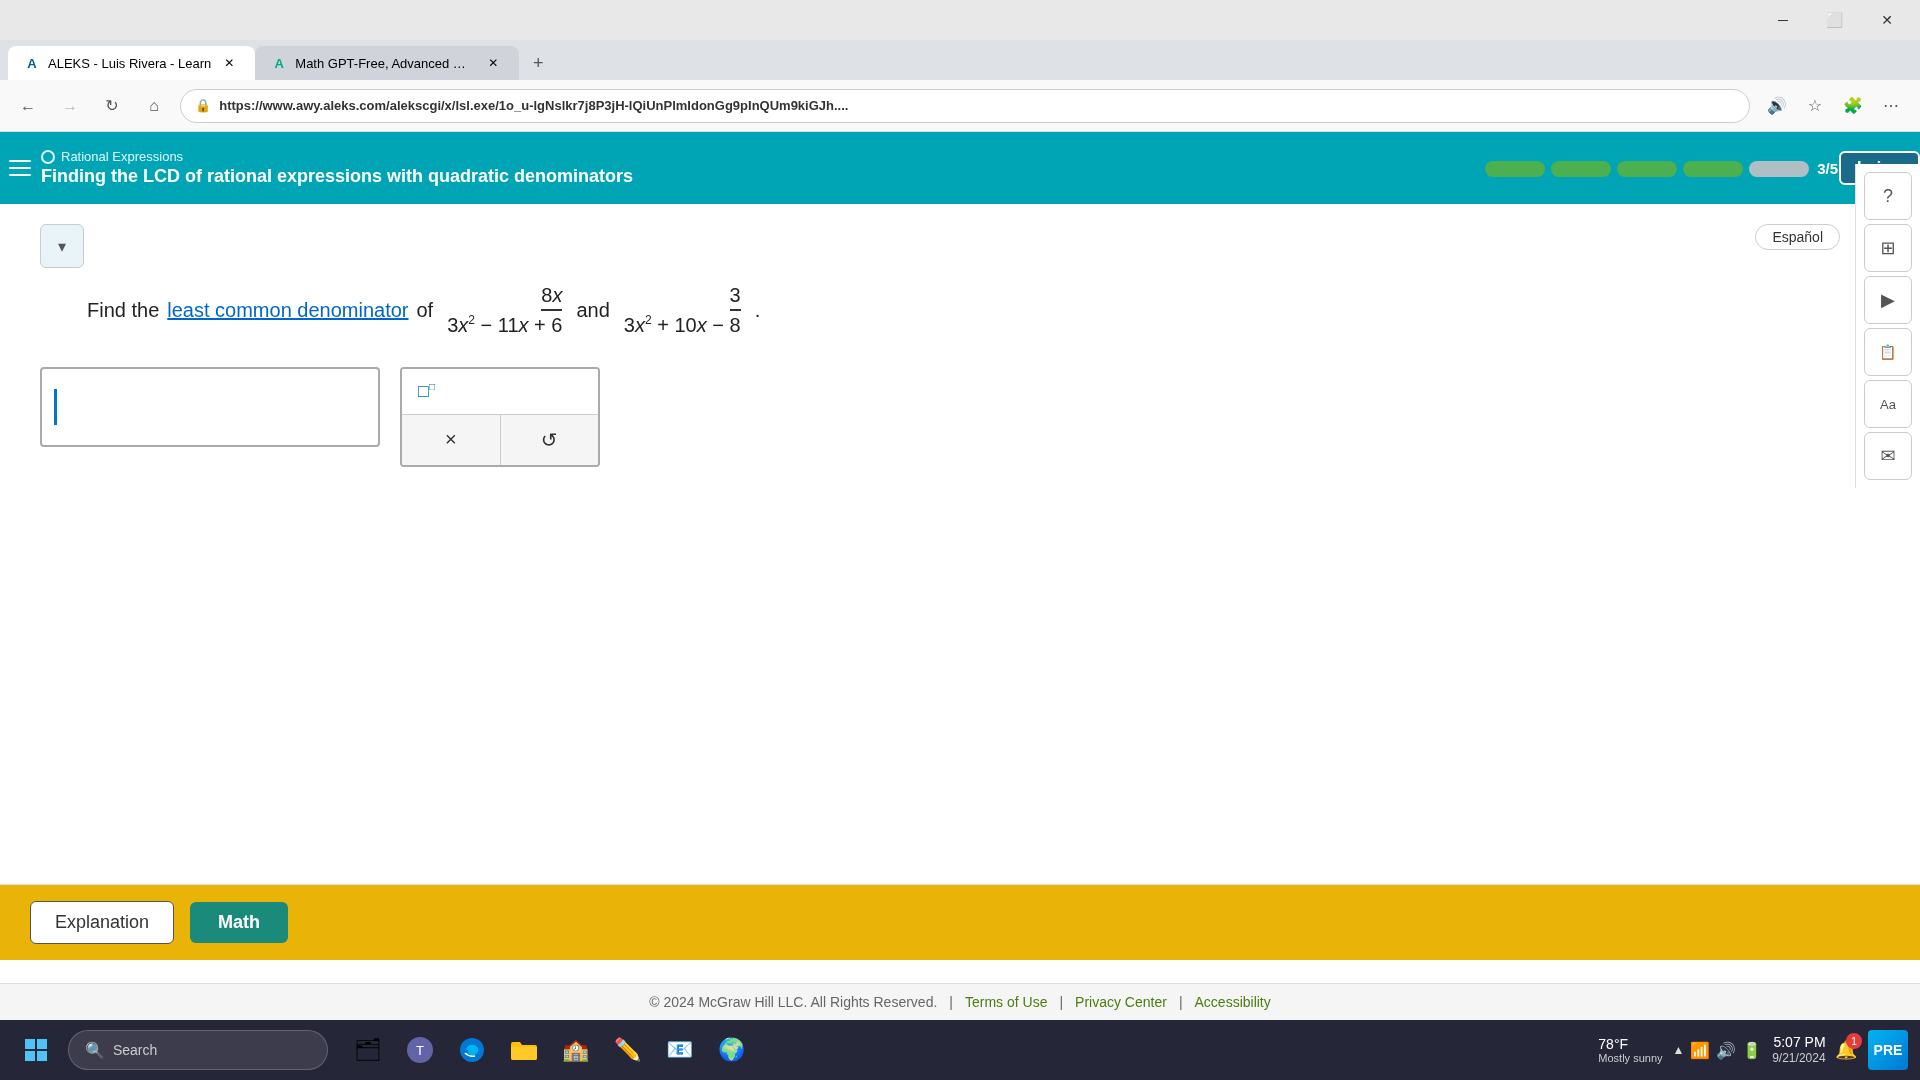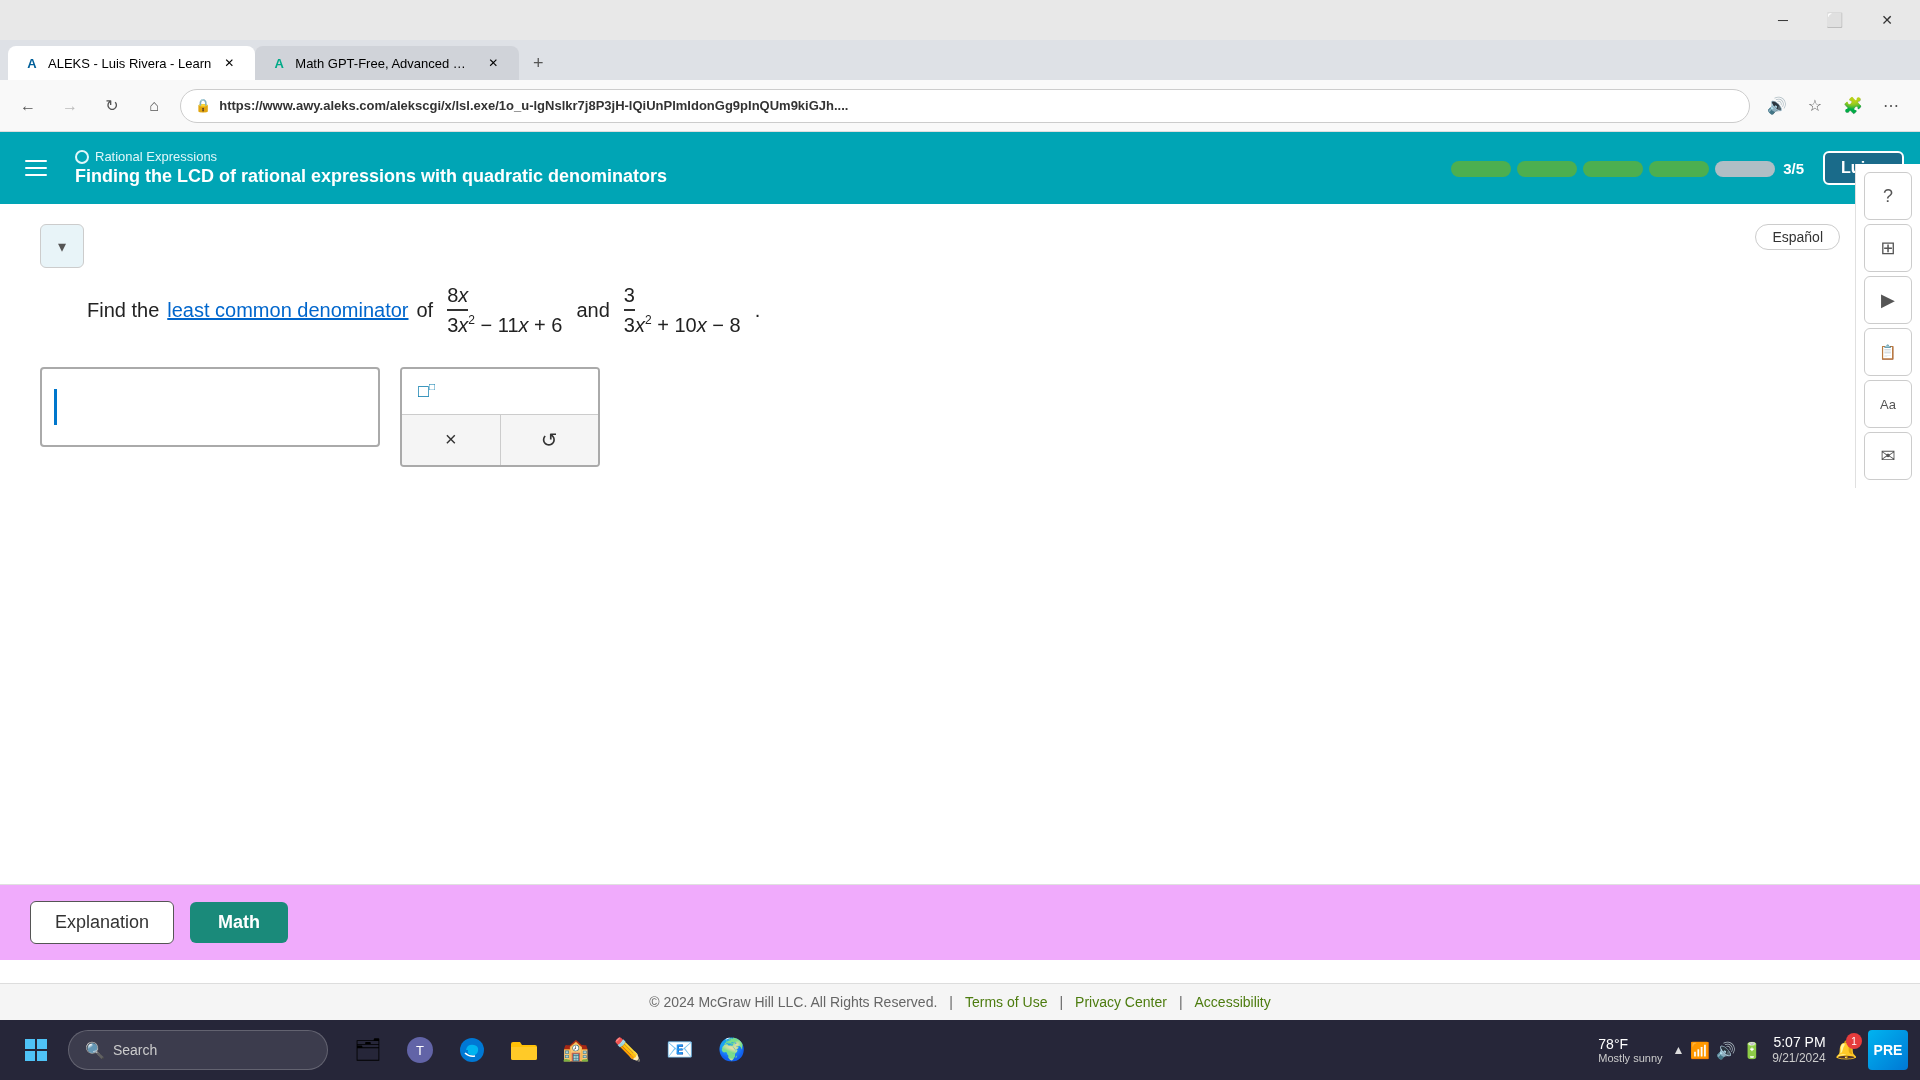--- a/index.html
+++ b/index.html
@@ -20,21 +20,21 @@
     .tab-close { width: 20px; height: 20px; display: flex; align-items: center; justify-content: center; border-radius: 50%; font-size: 12px; }
     .new-tab { width: 34px; height: 34px; display: flex; align-items: center; justify-content: center; font-size: 18px; color: #555; cursor: pointer; }
 
     .address-bar { background: #f9f9f9; height: 52px; display: flex; align-items: center; padding: 0 12px; gap: 10px; border-bottom: 1px solid #ddd; }
     .nav-btn { width: 32px; height: 32px; display: flex; align-items: center; justify-content: center; font-size: 16px; color: #555; cursor: pointer; border-radius: 50%; }
     .url-box { flex: 1; height: 34px; background: #fff; border: 1px solid #ccc; border-radius: 20px; display: flex; align-items: center; padding: 0 14px; font-size: 13px; color: #333; }
     .toolbar-icons { display: flex; gap: 4px; }
     .toolbar-icon { width: 34px; height: 34px; display: flex; align-items: center; justify-content: center; font-size: 16px; color: #555; cursor: pointer; border-radius: 50%; }
 
     
-    .aleks-header { background: #00a5b5; height: 72px; display: flex; align-items: center; padding: 0 16px; gap: 19px; position: relative; }
+    .aleks-header { background: #00a5b5; height: 72px; display: flex; align-items: center; padding: 0 0; gap: 1px; position: relative; }
     .menu-btn { width: 40px; height: 40px; display: flex; align-items: center; justify-content: center; cursor: pointer; }
     .menu-icon { display: flex; flex-direction: column; gap: 5px; }
     .menu-line { width: 22px; height: 2px; background: #fff; border-radius: 1px; }
     .header-title-area { flex: 1; }
     .header-subtitle { color: #e0f7fa; font-size: 13px; display: flex; align-items: center; gap: 6px; }
     .header-circle { width: 14px; height: 14px; border: 2px solid #e0f7fa; border-radius: 50%; }
     .header-main-title { color: #fff; font-size: 18px; font-weight: 600; margin-top: 2px; }
     .progress-area { display: flex; align-items: flex-end; gap: 8px; }
     .progress-bars { display: flex; gap: 6px; }
     .progress-bar { height: 16px; width: 60px; border-radius: 8px; }
@@ -43,21 +43,21 @@
     .chevron-down { font-size: 12px; }
 
     
     .content-area { background: #fff; position: relative; padding: 20px 60px 20px 40px; min-height: 540px; }
     .collapse-btn { width: 44px; height: 44px; background: #e8f4f8; border: 1px solid #ccc; border-radius: 6px; display: flex; align-items: center; justify-content: center; cursor: pointer; font-size: 16px; color: #555; margin-bottom: 16px; }
     .espanol-btn { position: absolute; right: 80px; top: 20px; border: 1px solid #ccc; border-radius: 20px; padding: 4px 16px; font-size: 14px; cursor: pointer; color: #333; background: #fff; }
 
     .problem-text { font-size: 20px; color: #222; margin-bottom: 30px; display: flex; align-items: center; gap: 8px; flex-wrap: wrap; margin-left: 47px; }
     .lcd-link { color: #0066cc; text-decoration: underline; cursor: pointer; }
     
-    .fraction { display: inline-flex; flex-direction: column; align-items: flex-start; margin: 0 6px; vertical-align: middle; }
+    .fraction { display: inline-flex; flex-direction: column; align-items: flex-end; margin: 0 6px; vertical-align: middle; }
     .fraction-num { border-bottom: 2px solid #333; padding-bottom: 2px; font-size: 20px; }
     .fraction-den { padding-top: 2px; font-size: 20px; }
     sup { font-size: 12px; vertical-align: super; }
 
     
     .answer-section { display: flex; gap: 20px; align-items: flex-start; margin-top: 20px; }
     .answer-box { width: 340px; min-height: 80px; border: 2px solid #aaa; border-radius: 4px; padding: 12px; display: flex; align-items: center; }
     .answer-cursor { width: 3px; height: 36px; background: #0077cc; display: inline-block; }
 
     .math-toolbar { border: 2px solid #aaa; border-radius: 4px; overflow: hidden; width: 200px; }
@@ -65,21 +65,21 @@
     .math-btn-top { cursor: pointer; color: #0077aa; font-size: 18px; display: flex; align-items: center; }
     .math-toolbar-bottom { background: #f5f5f5; display: flex; }
     .math-btn-bottom { flex: 1; height: 50px; display: flex; align-items: center; justify-content: center; font-size: 20px; cursor: pointer; color: #333; }
     .math-btn-bottom:first-child { border-right: 1px solid #ccc; }
 
     
     .right-sidebar { position: fixed; right: 0; top: 164px; display: flex; flex-direction: column; gap: 4px; padding: 8px; background: #fff; border-left: 1px solid #e0e0e0; }
     .sidebar-btn { width: 48px; height: 48px; display: flex; align-items: center; justify-content: center; border: 1px solid #ccc; border-radius: 6px; cursor: pointer; font-size: 18px; color: #555; background: #fff; }
 
     
-    .footer-actions { position: fixed; bottom: 120px; left: 0; right: 0; background: #f0abfc; border-top: 1px solid #e0e0e0; padding: 16px 30px; display: flex; gap: 16px; align-items: center; }
+    .footer-actions { position: fixed; bottom: 120px; left: 0; right: 0; background: #eab308; border-top: 1px solid #e0e0e0; padding: 16px 30px; display: flex; gap: 16px; align-items: center; }
     .explanation-btn { border: 1px solid #555; background: #fff; border-radius: 6px; padding: 10px 24px; font-size: 18px; cursor: pointer; color: #333; }
     .check-btn { background: #1a8a7a; color: #fff; border: none; border-radius: 6px; padding: 10px 28px; font-size: 18px; cursor: pointer; font-weight: 600; }
 
     .copyright-bar { position: fixed; bottom: 60px; left: 0; right: 0; background: #f5f5f5; border-top: 1px solid #ddd; display: flex; align-items: center; justify-content: center; gap: 12px; font-size: 14px; color: #666; padding: 10px; }
     .copyright-link { color: #4d7c0f; text-decoration: none; cursor: pointer; }
 
     
     .taskbar { position: fixed; bottom: 0; left: 0; right: 0; height: 60px; background: rgba(20, 20, 40, 0.92); display: flex; align-items: center; padding: 0 12px; gap: 8px; }
     .start-btn { width: 48px; height: 48px; display: flex; align-items: center; justify-content: center; cursor: pointer; }
     .search-box-taskbar { display: flex; align-items: center; gap: 8px; background: rgba(255,255,255,0.1); border: 1px solid rgba(255,255,255,0.2); border-radius: 20px; padding: 6px 16px; height: 40px; min-width: 260px; cursor: pointer; }

